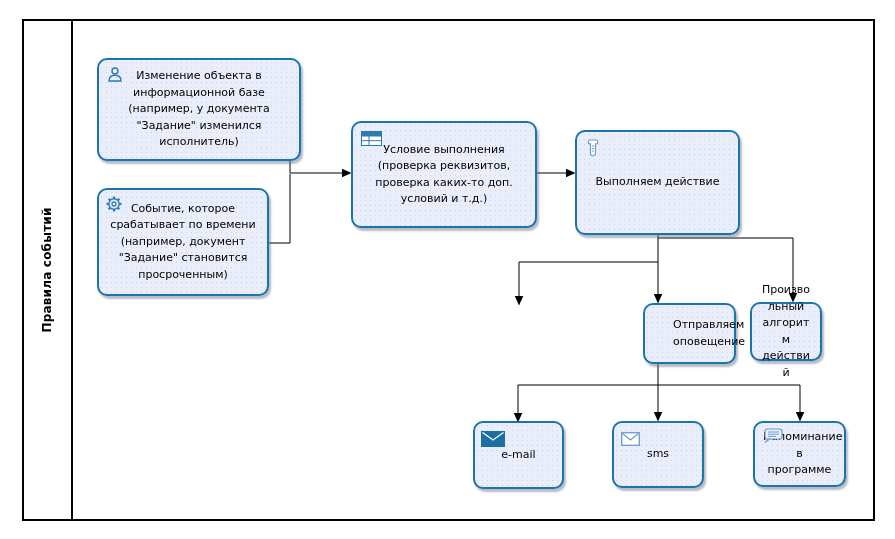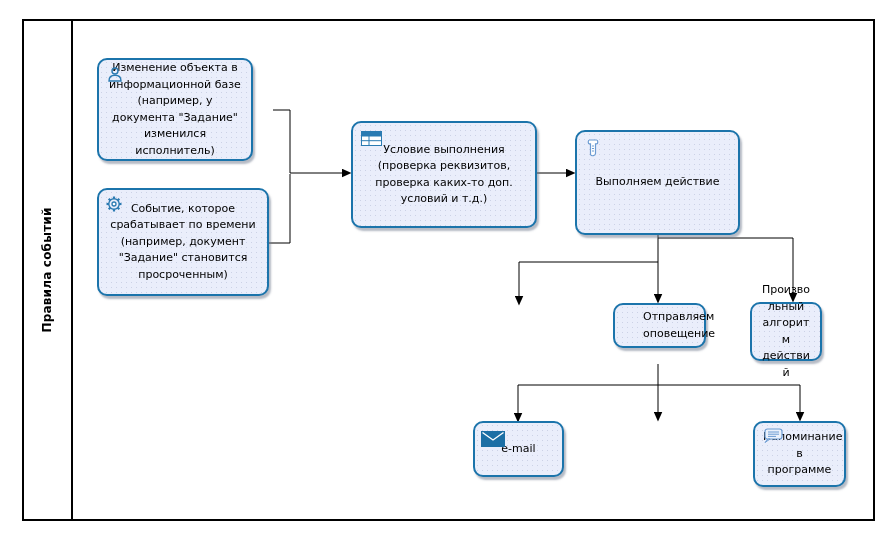--- a/index.html
+++ b/index.html
@@ -65,21 +65,21 @@
       <path d="M513,173 H566" marker-end="url(#arrow)"></path>
       <path d="M658,227 V294" marker-end="url(#arrow)"></path>
       <path d="M658,238 H793 V293" marker-end="url(#arrow)"></path>
       <path d="M658,262 H519 V296" marker-end="url(#arrow)"></path>
       <path d="M658,364 V412" marker-end="url(#arrow)"></path>
       <path d="M658,385 H518 V413" marker-end="url(#arrow)"></path>
       <path d="M658,385 H800 V412" marker-end="url(#arrow)"></path>
     </g>
   </svg>
 
-  <div class="node" style="left:97px;top:58px;width:156px;height:103px;">
+  <div class="node" style="left:97px;top:58px;width:204px;height:103px;">
     <span class="corner-icon">
       <svg width="18" height="17" viewBox="0 0 18 17" fill="none" stroke="#2b7bb2" stroke-width="1.4">
         <circle cx="9" cy="5" r="3"></circle>
         <path d="M3,15 C3,10.8 5.8,9.3 9,9.3 C12.2,9.3 15,10.8 15,15 Z"></path>
       </svg>
     </span>
     <div class="label wide">Изменение объекта в информационной базе (например, у документа "Задание" изменился исполнитель)</div>
   </div>
 
   <div class="node" style="left:97px;top:188px;width:172px;height:108px;align-items:center;">
@@ -116,38 +116,47 @@
         <path d="M4.5,2 L11.5,2 C13.2,2 13.2,5.8 11.5,5.8 L10.5,5.8 L10.5,15.5 C10.5,18 6.5,18.5 5.5,16.5 L5.5,5.8 L4.5,5.8 C2.8,5.8 2.8,2 4.5,2 Z" fill="#fff" stroke="#6b9bd2" stroke-width="1.2"></path>
         <line x1="7" y1="8" x2="9" y2="8" stroke="#6b9bd2" stroke-width="1.1"></line>
         <line x1="7" y1="10.5" x2="9" y2="10.5" stroke="#6b9bd2" stroke-width="1.1"></line>
         <line x1="7" y1="13" x2="9" y2="13" stroke="#6b9bd2" stroke-width="1.1"></line>
       </svg>
     </span>
     <div class="label">Выполняем действие</div>
   </div>
 
 
-  <div class="node" style="left:613px;top:303px;width:93px;height:45px;padding-left:20px;">
+  <div class="node" style="left:643px;top:303px;width:93px;height:61px;padding-left:20px;">
     <div class="label">Отправляем оповещение</div>
   </div>
 
   <div class="node" style="left:750px;top:302px;width:72px;height:59px;">
     <div class="label breakall">Произвольный алгоритм действий</div>
   </div>
 
-  <div class="node" style="left:473px;top:421px;width:91px;height:56px;">
+  <div class="node" style="left:473px;top:421px;width:91px;height:68px;">
     <span class="corner-icon" style="left:6px;top:8px;">
       <svg width="24" height="16" viewBox="0 0 24 16">
         <rect x="0.5" y="0.5" width="23" height="15" fill="#1c6fa5" stroke="#1c6fa5"></rect>
         <polyline points="1.5,1.5 12,9 22.5,1.5" fill="none" stroke="#fff" stroke-width="1.4"></polyline>
       </svg>
     </span>
     <div class="label">e-mail</div>
   </div>
 
+  <div class="node" style="left:612px;top:421px;width:92px;height:67px;">
+    <span class="corner-icon" style="left:7px;top:8px;">
+      <svg width="19" height="14" viewBox="0 0 19 14">
+        <rect x="0.7" y="0.7" width="17.6" height="12.6" fill="#fff" stroke="#6b9bd2" stroke-width="1.3"></rect>
+        <polyline points="1.5,1.5 9.5,8 17.5,1.5" fill="none" stroke="#6b9bd2" stroke-width="1.2"></polyline>
+      </svg>
+    </span>
+    <div class="label">sms</div>
+  </div>
 
   <div class="node" style="left:753px;top:421px;width:93px;height:66px;">
     <span class="corner-icon" style="left:6px;top:5px;">
       <svg width="22" height="16" viewBox="0 0 22 16">
         <rect x="4" y="1" width="17" height="10" rx="2.5" fill="#eaf1fb" stroke="#6b9bd2" stroke-width="1.2"></rect>
         <path d="M7,11 L4,14.5 L9,11 Z" fill="#eaf1fb" stroke="#6b9bd2" stroke-width="1"></path>
         <line x1="7" y1="4" x2="18" y2="4" stroke="#6b9bd2" stroke-width="1"></line>
         <line x1="7" y1="6.2" x2="18" y2="6.2" stroke="#6b9bd2" stroke-width="1"></line>
         <line x1="7" y1="8.4" x2="15" y2="8.4" stroke="#6b9bd2" stroke-width="1"></line>
       </svg>

